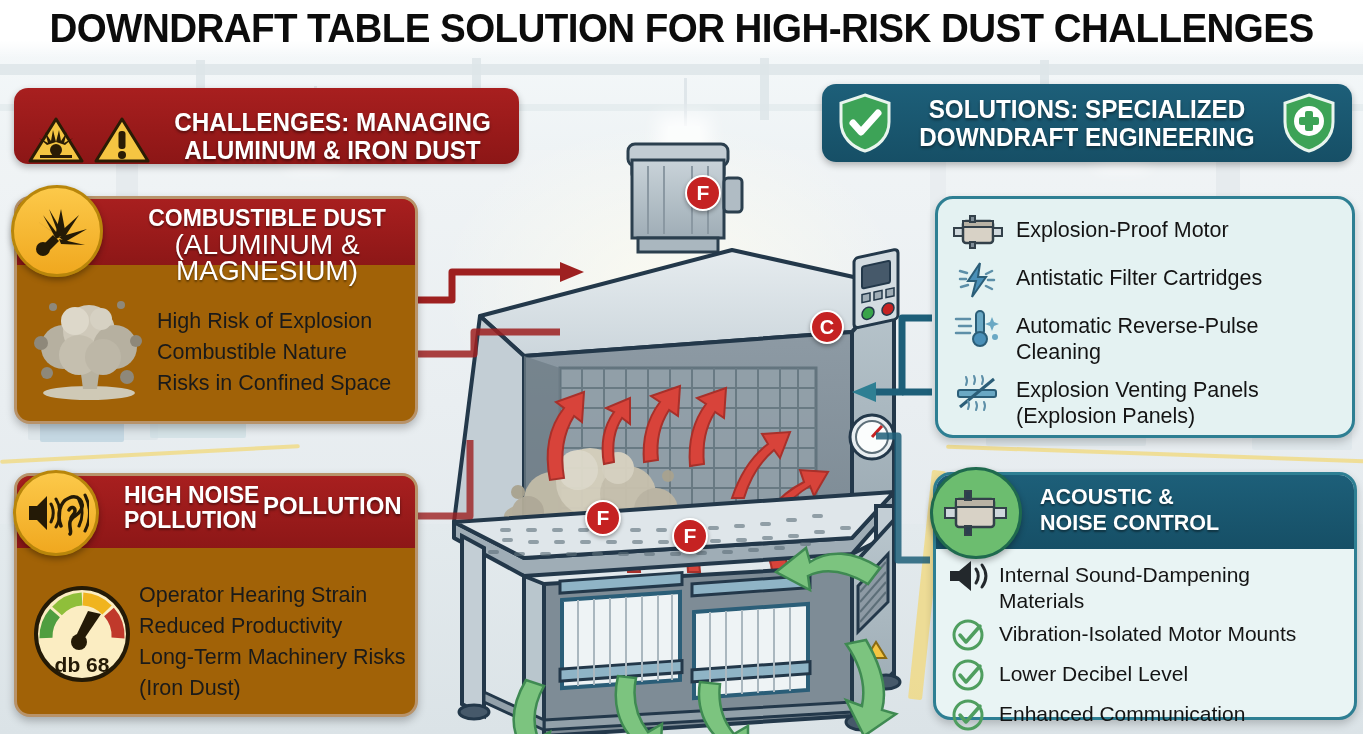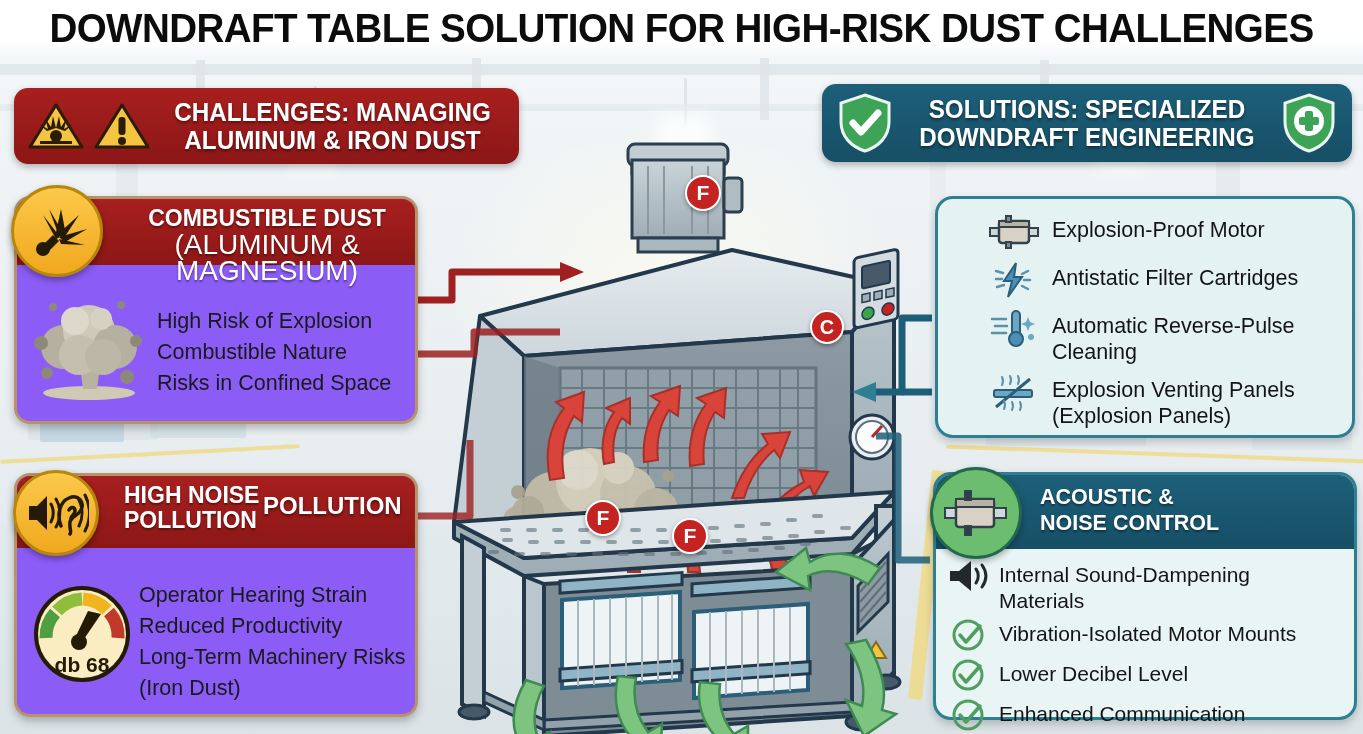--- a/index.html
+++ b/index.html
@@ -37,34 +37,34 @@
     position:absolute; left:0; top:3px; width:100%; text-align:center;
     font-size:41px; line-height:50px; font-weight:bold; color:#0c0c0c;
     letter-spacing:-0.6px; transform:scaleX(.94); transform-origin:center top;
     white-space:nowrap; z-index:31;
   }
 
   
   .banner { position:absolute; border-radius:14px; display:flex; align-items:center;
     z-index:20; box-shadow:0 3px 7px rgba(0,0,0,.28); }
   .banner-left { left:14px; top:88px; width:505px; height:76px;
-    background:linear-gradient(180deg,#a81f1f,#8c1616); padding:0 14px; gap:10px; }
+    background:linear-gradient(180deg,#a81f1f,#8c1616); padding:0 14px; gap:10px;align-items:flex-end; }
   .banner-right { left:822px; top:84px; width:530px; height:78px;
     background:linear-gradient(180deg,#1d5f79,#164f66); padding:0 14px; gap:12px; }
   .banner-text { color:#fff; font-weight:bold; font-size:25px; line-height:28px;
     text-align:center; flex:1; text-shadow:0 2px 3px rgba(0,0,0,.45); transform:scaleX(.97); }
 
   .tri { width:56px; height:48px; position:relative; flex:0 0 auto; }
   .tri svg { display:block; }
   .shield { width:58px; height:62px; flex:0 0 auto; }
 
   
   .card { position:absolute; z-index:22; border-radius:16px; }
   .card-left { left:14px; width:404px;
-    background:#8b5cf6; border:3px solid #b8936a;
+    background:#a16207; border:3px solid #b8936a;
     box-shadow:0 4px 9px rgba(0,0,0,.25); }
   .card-head-red { position:absolute; left:0; top:0; width:100%; height:66px;
     background:linear-gradient(180deg,#a81f1f,#8d1717);
     border-radius:13px 13px 0 0; }
   .card-badge { position:absolute; border-radius:50%;
     background:linear-gradient(180deg,#fcc94a,#f0a81f);
     border:3px solid #b8860b; display:flex; align-items:center; justify-content:center;
     box-shadow:0 3px 6px rgba(0,0,0,.35); z-index:3; }
 
   #card-combust { top:196px; height:228px; }
@@ -88,21 +88,21 @@
   .noise-t2 { position:absolute; left:246px; top:17px; color:#fff; font-weight:bold;
     font-size:24px; line-height:26px; z-index:5; text-shadow:0 2px 3px rgba(0,0,0,.5); }
   .noise-body { position:absolute; left:0; top:76px; width:100%; height:164px;
     display:flex; align-items:center; padding-left:10px; }
   .gauge-ico { width:110px; height:108px; flex:0 0 auto; }
 
   
   .card-right { background:#e4f2f2; border:3px solid #2e7f93; border-radius:18px;
     box-shadow:0 4px 9px rgba(0,0,0,.2); }
   #card-solutions { left:935px; top:196px; width:420px; height:242px; z-index:22; }
-  .sol-list { padding:12px 10px 0 12px;margin-left:36px; }
+  .sol-list { padding:12px 10px 0 12px; }
   .sol-row { display:flex; align-items:flex-start; gap:10px; margin-bottom:6px; }
   .sol-ico { width:56px; height:42px; flex:0 0 auto; }
   .sol-txt { font-size:21.5px; color:#141414; line-height:26px; padding-top:6px; }
 
   #card-acoustic { left:933px; top:472px; width:424px; height:248px; z-index:22;
     background:#e9f4f4; }
   .ac-head { position:absolute; left:0; top:0; width:100%; height:74px;
     background:linear-gradient(180deg,#1d5f79,#164f66); border-radius:15px 15px 0 0; }
   .ac-badge { position:absolute; left:-6px; top:-8px; width:92px; height:92px; border-radius:50%;
     background:#6cbd6f; border:3px solid #1f6a4e; display:flex; align-items:center;

